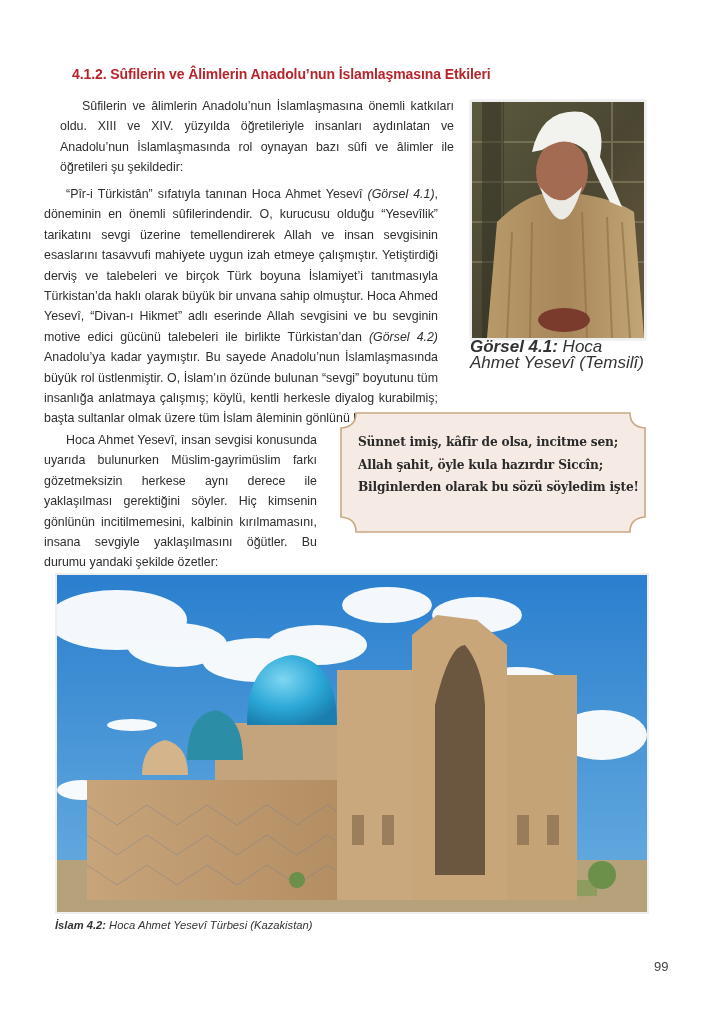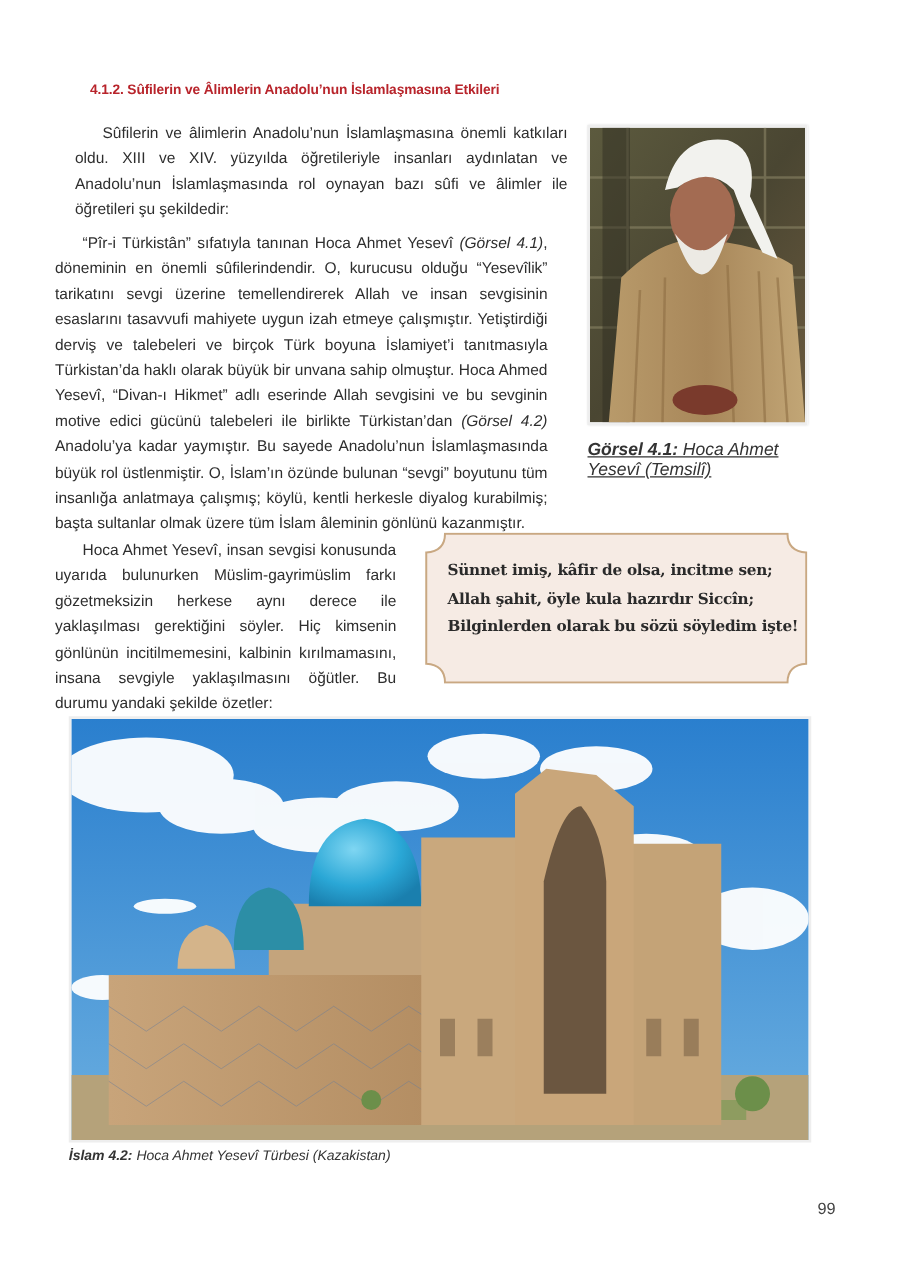--- a/index.html
+++ b/index.html
@@ -1,29 +1,29 @@
 <!DOCTYPE html>
 <html><head>
 <meta charset="utf-8">
 <style>
   html, body { margin: 0; padding: 0; background: #ffffff; }
   body { width: 719px; height: 1024px; position: relative; overflow: hidden; font-family: "Liberation Sans", sans-serif; color: #2b2b2b; }
   .page { position: absolute; inset: 0; }
-  .heading { position: absolute; left: 72px; top: 66px; font-size: 11px; font-weight: bold; color: #b8242b; letter-spacing: -0.1px; white-space: nowrap; }
+  .heading { position: absolute; left: 72px; top: 66px; font-size: 14px; font-weight: bold; color: #b8242b; letter-spacing: -0.1px; white-space: nowrap; }
   .para { position: absolute; font-size: 12.4px; line-height: 20.4px; text-align: justify; color: #2e2e2e; }
   .para p { margin: 0; text-indent: 22px; }
   .para i { font-style: italic; }
   .p1 { left: 60px; top: 96px; width: 394px; }
   .p2 { left: 44px; top: 184px; width: 394px; }
   .p3 { left: 44px; top: 430px; width: 273px; }
   .portrait { position: absolute; left: 470px; top: 100px; width: 172px; height: 236px; border: 2px solid #eeeeee; box-shadow: 0 0 2px #ddd; overflow: hidden; }
-  .cap1 { position: absolute; left: 470px; top: 351px; font-size: 14px; line-height: 16px; color: #333; width: 180px; text-decoration: underline; }
+  .cap1 { position: absolute; left: 470px; top: 339px; font-size: 17px; line-height: 16px; color: #333; width: 180px; }
   .cap b { font-weight: bold; font-style: italic; }
   .cap i { font-style: italic; }
-  .quote-box { position: absolute; left: 340px; top: 426px; width: 306px; height: 121px; }
+  .quote-box { position: absolute; left: 340px; top: 412px; width: 306px; height: 121px; }
   .quote-box svg { position: absolute; inset: 0; }
   .quote-lines { position: absolute; left: 18px; top: 19px; font-family: "DejaVu Serif", serif; font-weight: bold; font-size: 12.2px; line-height: 22.5px; color: #2a2a2a; white-space: nowrap; letter-spacing: -0.2px; }
   .photo { position: absolute; left: 55px; top: 573px; width: 590px; height: 337px; border: 2px solid #eeeeee; overflow: hidden; }
   .cap2 { position: absolute; left: 55px; top: 919px; font-size: 11.2px; color: #333; }
   .page-num { position: absolute; left: 630px; top: 959px; font-size: 13px; color: #444; margin-left: 24px; }
 </style>
 </head>
 <body>
 
 <div class="page">

